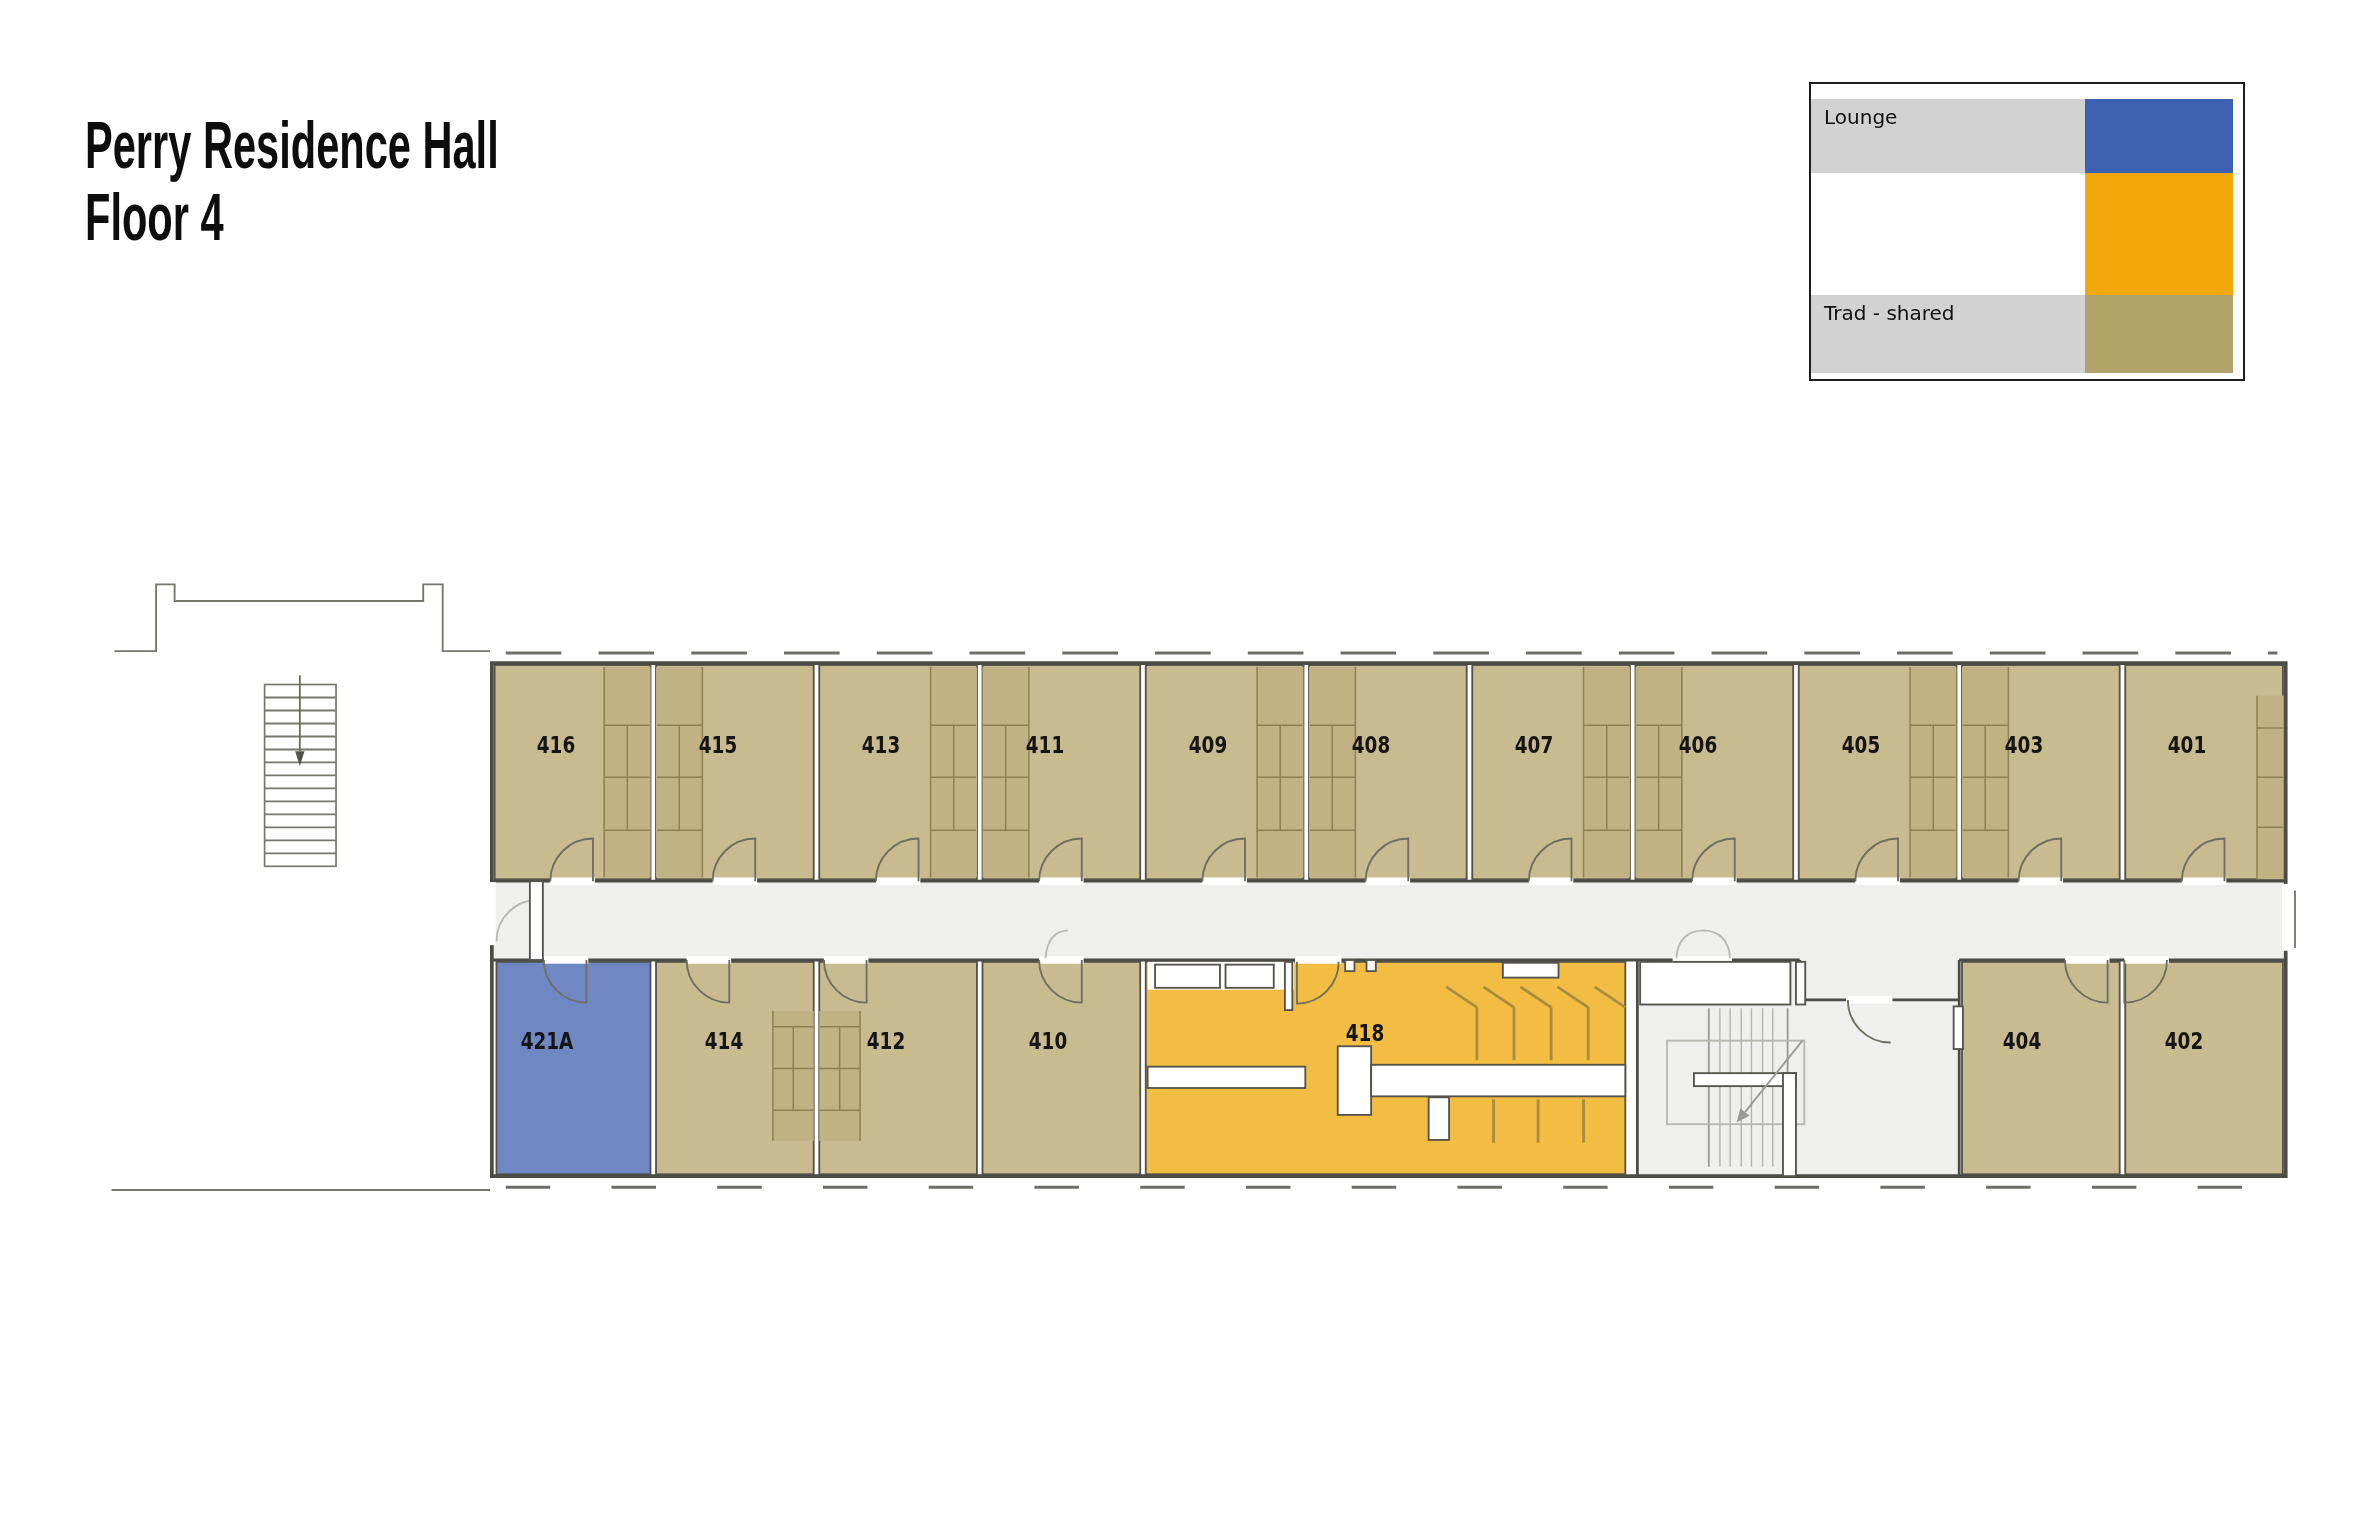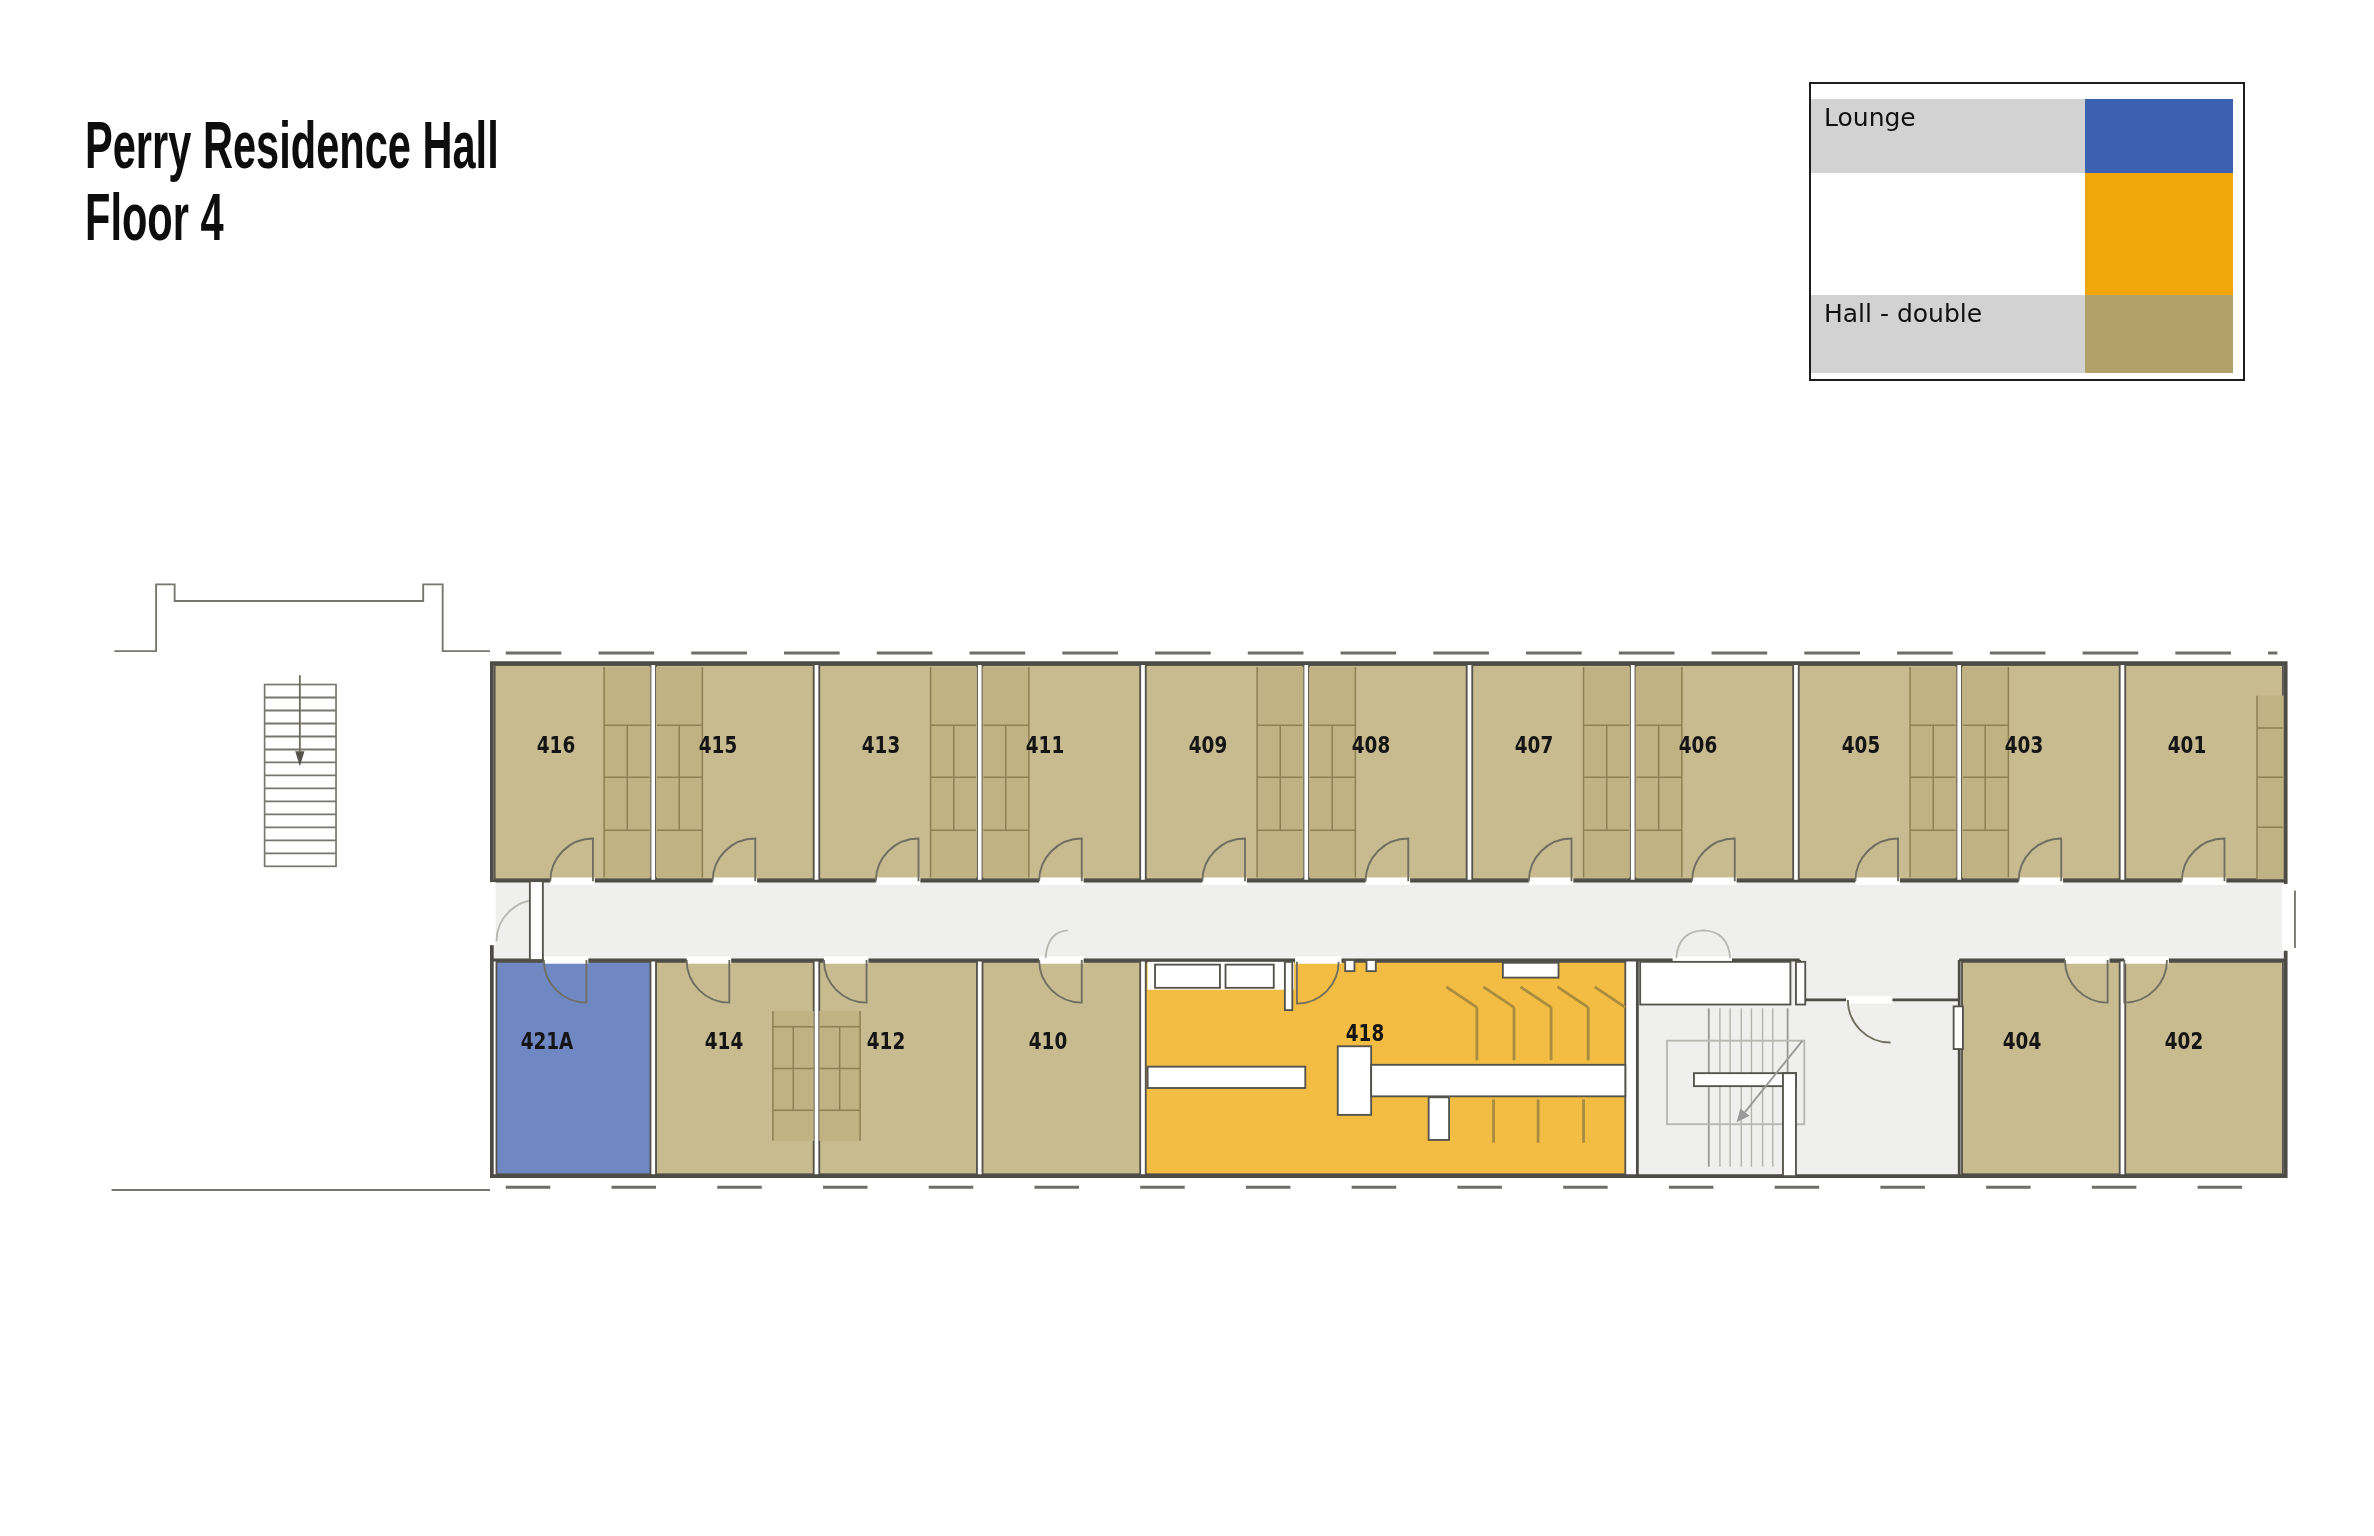--- a/index.html
+++ b/index.html
@@ -10,21 +10,21 @@
          font-weight:bold;font-size:66px;line-height:72px;color:#0d0d0d;
          transform:scaleX(.63);transform-origin:0 0;white-space:nowrap;}
   
   .legend{position:absolute;left:1809px;top:82px;width:432px;height:295px;
           border:2.8px solid #1d1d1d;background:#fff;}
   .lrow{position:absolute;left:0;width:100%;}
   .lrow1{top:15px;height:74px;}
   .lrow2{top:89px;height:122px;}
   .lrow3{top:211px;height:78px;}
   .llabel{position:absolute;left:0;top:0;width:274px;height:100%;box-sizing:border-box;
-          padding:5.6px 0 0 13px;font-size:25px;color:#101010;white-space:pre-line;line-height:25px;}
+          padding:5.6px 0 0 13px;font-size:20px;color:#101010;white-space:pre-line;line-height:25px;}
   .lgray{background:#d2d2d2;}
   .lwhite{background:#ffffff;}
   .lswatch{position:absolute;left:274px;top:0;width:148px;height:100%;}
   
   .rlabel{position:absolute;width:130px;height:32px;line-height:32px;text-align:center;
           font-size:23px;font-weight:bold;color:#151515;transform:scaleX(.8);}
   
   svg{position:absolute;left:0;top:0;}
   .room{stroke:#55544c;stroke-width:2;}
   .tan{fill:#c8bb90;}
@@ -60,21 +60,21 @@
 
   <div class="legend">
     <div class="lrow lrow1">
       <div class="llabel lgray">Lounge</div>
       <div class="lswatch" style="background:#3b61b0"></div>
     </div>
     <div class="lrow lrow2">
       <div class="lswatch" style="background:#efa70a"></div>
     </div>
     <div class="lrow lrow3">
-      <div class="llabel lgray">Hall - double</div>
+      <div class="llabel lgray">Trad - shared</div>
       <div class="lswatch" style="background:#b2a168"></div>
     </div>
   </div>
 
   <svg width="2375" height="1536" viewBox="0 0 2560 1656">
 
     <g>
       <rect class="corr" x="530" y="950" width="1934" height="85"></rect>
       <rect class="corr" x="1765" y="1035" width="347" height="233"></rect>
     </g>

